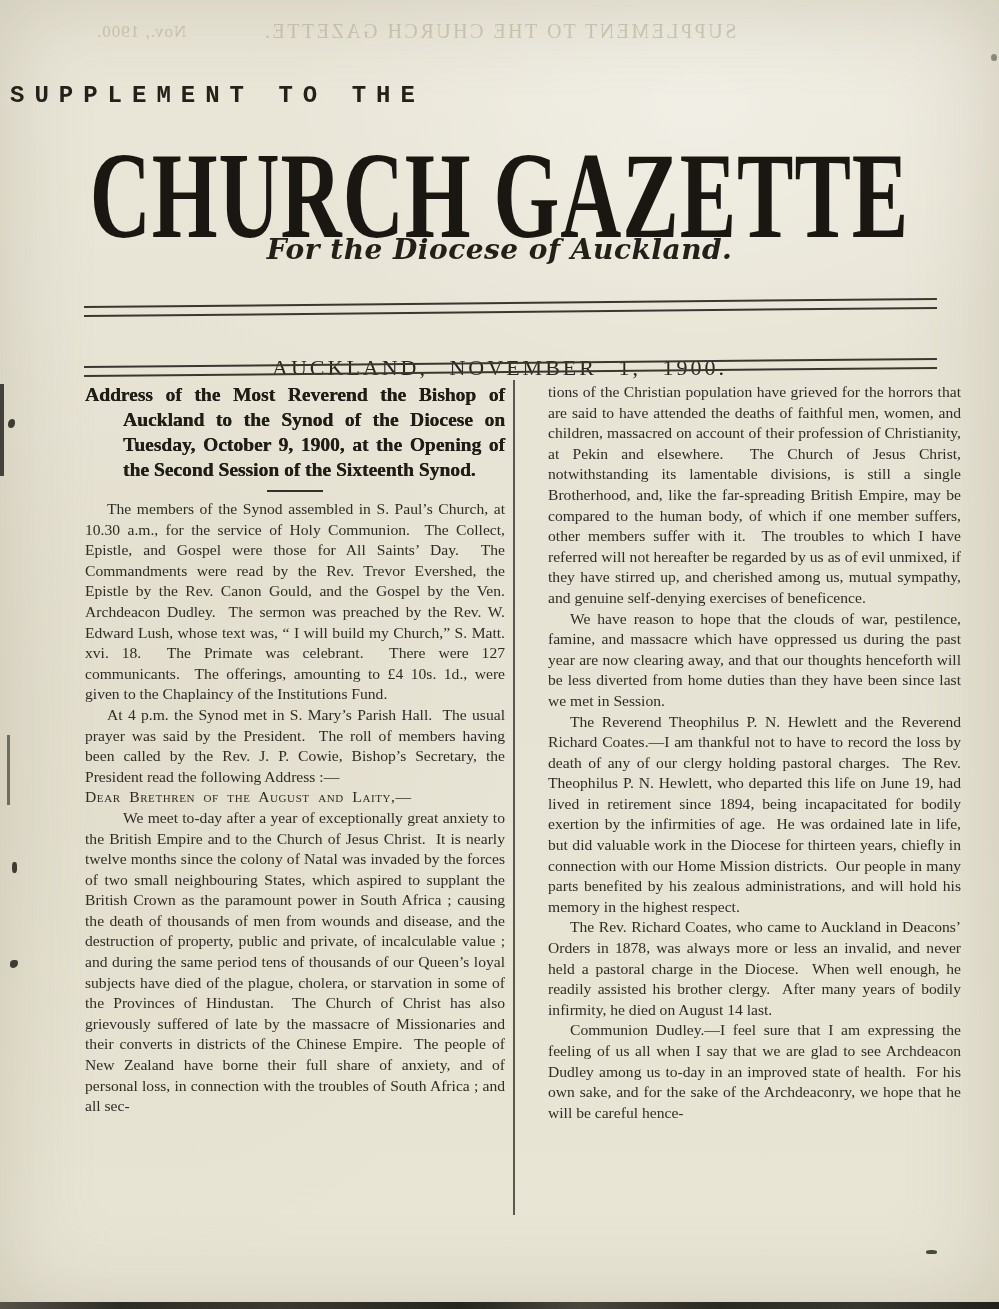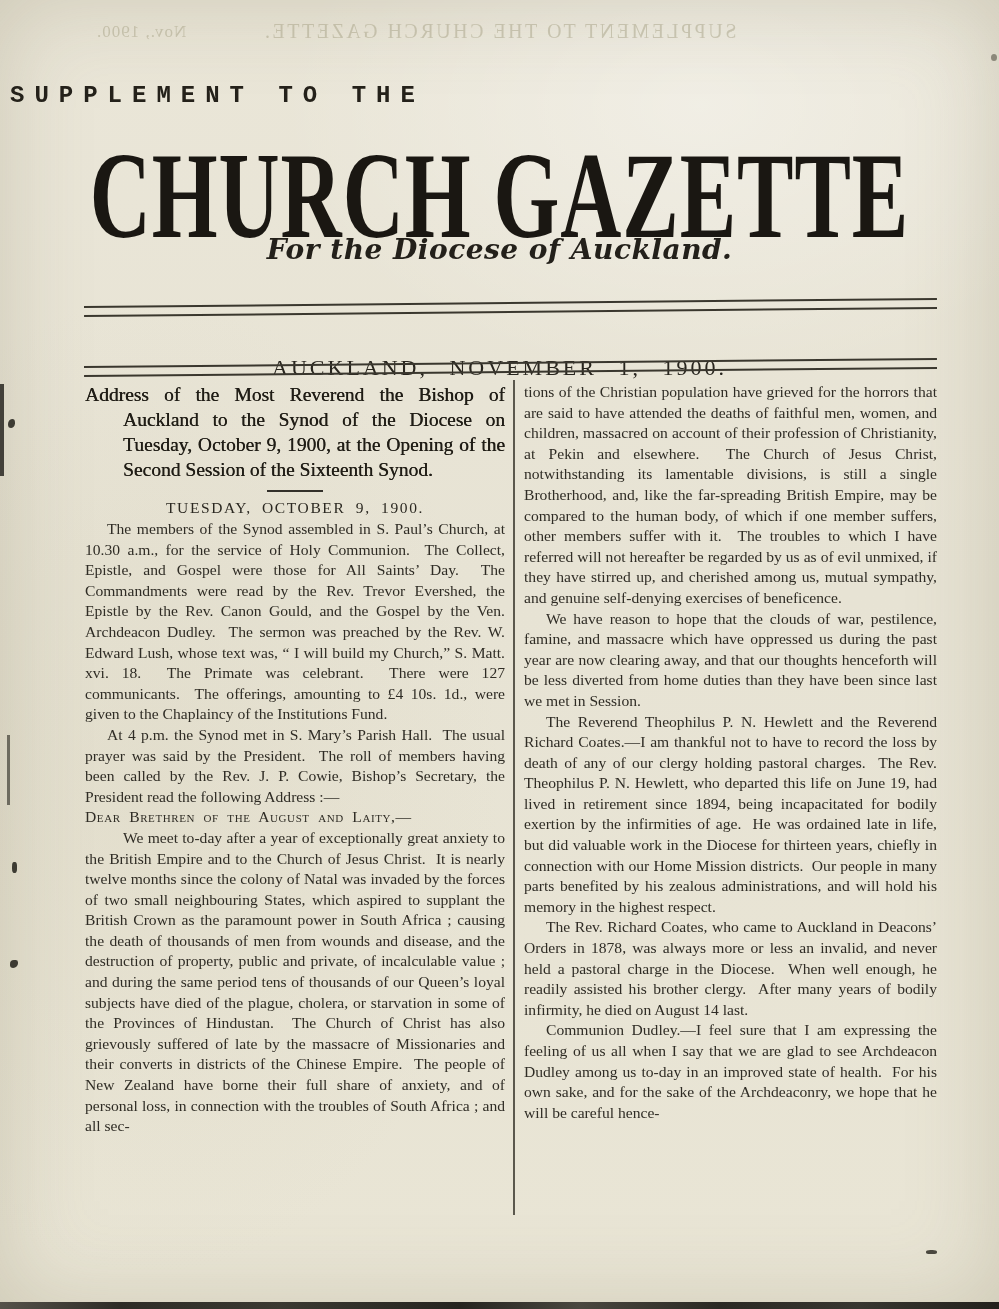--- a/index.html
+++ b/index.html
@@ -52,25 +52,25 @@
   }
   .rule-top{top:302px;}
   .rule-bottom{top:362px;}
   .dateline{
     position:absolute;top:324px;left:0;width:100%;text-align:center;
     font-size:22px;letter-spacing:3px;word-spacing:13px;color:#28251e;margin-top:31px;
   }
 
   
   .col-left{position:absolute;left:85px;top:382px;width:420px;}
-  .col-right{position:absolute;left:524px;top:382px;width:413px;}
+  .col-right{position:absolute;left:548px;top:382px;width:413px;}
   .column-divider{position:absolute;left:513px;top:380px;width:1.5px;height:835px;background:#5b584d;}
 
   .address-heading{
-    font-family:"Liberation Serif", serif;font-weight:normal;
+    font-family:"Liberation Serif", serif;font-weight:bold;
     font-size:19.5px;line-height:25px;color:#201d16;
     text-align:justify;padding-left:38px;text-indent:-38px;
     text-shadow:.3px 0 currentColor;
     margin:0 0 2px 0;
   }
   .heading-divider{width:56px;height:2px;background:#33302a;margin:8px auto 7px auto;}
   .day-heading{
     text-align:center;font-size:15.5px;letter-spacing:1.6px;word-spacing:5px;
     color:#2b2821;margin:0 0 2px 0;
   }
@@ -115,21 +115,20 @@
 
   <div class="rule-double rule-top"></div>
   <div class="dateline">AUCKLAND, NOVEMBER 1, 1900.</div>
   <div class="rule-double rule-bottom"></div>
 
   <div class="column-divider"></div>
 
   <div class="col-left">
     <p class="address-heading">Address of the Most Reverend the Bishop of Auckland to the Synod of the Diocese on Tuesday, October 9, 1900, at the Opening of the Second Session of the Sixteenth Synod.</p>
     <div class="heading-divider"></div>
-    <div class="day-heading">TUESDAY, OCTOBER 9, 1900.</div>
     <div>
         <p class="body-para ind-std"><span>The members of the Synod assembled in </span><span class="i">S. Paul’s Church</span><span>, at 10.30 a.m., for the service of Holy Communion.&nbsp; The Collect, Epistle, and Gospel were those for All Saints’ Day.&nbsp; The Commandments were read by the Rev. Trevor Evershed, the Epistle by the Rev. Canon Gould, and the Gospel by the Ven. Archdeacon Dudley.&nbsp; The sermon was preached by the Rev. W. Edward Lush, whose text was, “&nbsp;I will build my Church,” S. Matt. xvi. 18.&nbsp; The Primate was celebrant.&nbsp; There were 127 communicants.&nbsp; The offerings, amounting to £4 10s. 1d., were given to the Chaplaincy of the Institutions Fund.</span></p>
         <p class="body-para ind-std"><span>At 4 p.m. the Synod met in </span><span class="i">S. Mary’s</span><span> Parish Hall.&nbsp; The usual prayer was said by the President.&nbsp; The roll of members having been called by the Rev. J. P. Cowie, Bishop’s Secretary, the President read the following Address :—</span></p>
         <p class="body-para ind-none"><span class="sc">Dear Brethren of the August and Laity,—</span></p>
         <p class="body-para ind-big"><span>We meet to-day after a year of exceptionally great anxiety to the British Empire and to the Church of Jesus Christ.&nbsp; It is nearly twelve months since the colony of Natal was invaded by the forces of two small neighbouring States, which aspired to supplant the British Crown as the paramount power in South Africa ; causing the death of thousands of men from wounds and disease, and the destruction of property, public and private, of incalculable value ; and during the same period tens of thousands of our Queen’s loyal subjects have died of the plague, cholera, or starvation in some of the Provinces of Hindustan.&nbsp; The Church of Christ has also grievously suffered of late by the massacre of Missionaries and their converts in districts of the Chinese Empire.&nbsp; The people of New Zealand have borne their full share of anxiety, and of personal loss, in connection with the troubles of South Africa ; and all sec-</span></p>
       </div>
   </div>
 
   <div class="col-right">
     <div>

